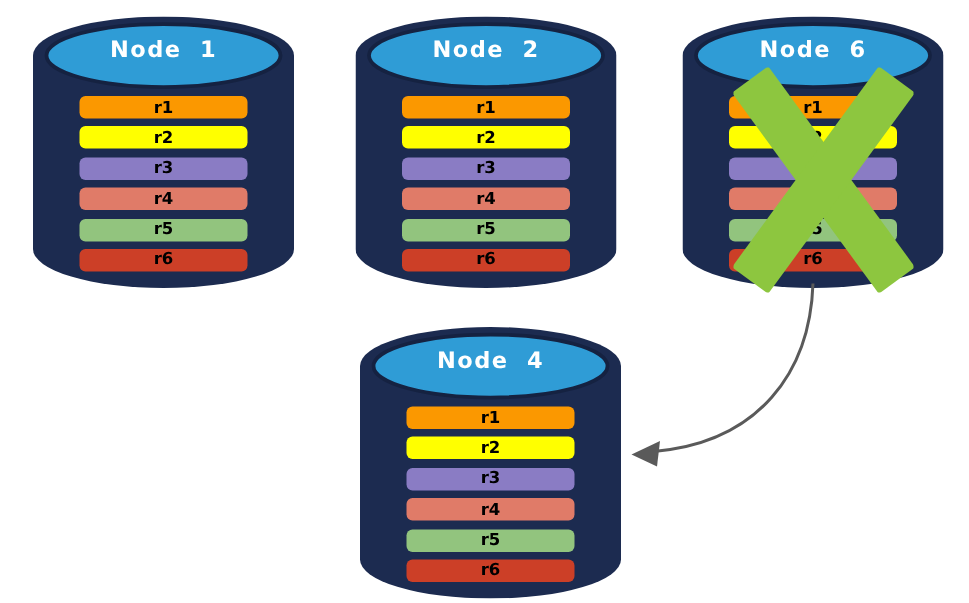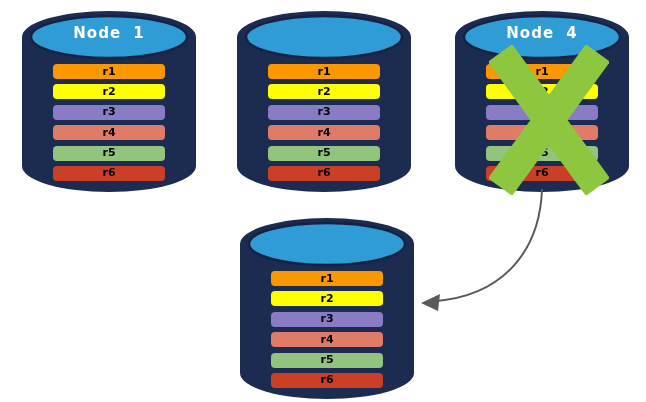--- a/index.html
+++ b/index.html
@@ -44,55 +44,57 @@
       <div class="bar" style="background-color: rgb(146, 196, 126);">r5</div>
       <div class="bar" style="background-color: rgb(204, 63, 39);">r6</div>
     </div>
   </div>
 
   <div class="node" style="left:237px;top:11px">
     <svg class="cyl" viewBox="0 0 174 181">
       <path d="M0,26 A87,26 0 0 1 174,26 L174,155 A87,26 0 0 1 0,155 Z" fill="#1C2B50"></path>
       <ellipse cx="87" cy="26" rx="78" ry="21" stroke-width="2.5" fill="#2F9CD6" stroke="#152241"></ellipse>
     </svg>
+    <div class="node-title">Node 2</div>
     <div class="bars">
       <div class="bar" style="background-color: rgb(251, 152, 0);">r1</div>
       <div class="bar" style="background-color: rgb(255, 255, 0);">r2</div>
       <div class="bar" style="background-color: rgb(138, 124, 196);">r3</div>
       <div class="bar" style="background-color: rgb(224, 123, 104);">r4</div>
       <div class="bar" style="background-color: rgb(146, 196, 126);">r5</div>
       <div class="bar" style="background-color: rgb(204, 63, 39);">r6</div>
     </div>
   </div>
 
   <div class="node" style="left:455px;top:11px">
     <svg class="cyl" viewBox="0 0 174 181">
       <path d="M0,26 A87,26 0 0 1 174,26 L174,155 A87,26 0 0 1 0,155 Z" fill="#1C2B50"></path>
       <ellipse cx="87" cy="26" rx="78" ry="21" stroke-width="2.5" fill="#2F9CD6" stroke="#152241"></ellipse>
     </svg>
-    <div class="node-title">Node 4</div>
+    <div class="node-title">Node 6</div>
     <div class="bars">
       <div class="bar" style="background-color: rgb(251, 152, 0);">r1</div>
       <div class="bar" style="background-color: rgb(255, 255, 0);">r2</div>
       <div class="bar" style="background-color: rgb(138, 124, 196);">r3</div>
       <div class="bar" style="background-color: rgb(224, 123, 104);">r4</div>
       <div class="bar" style="background-color: rgb(146, 196, 126);">r5</div>
       <div class="bar" style="background-color: rgb(204, 63, 39);">r6</div>
     </div>
     <svg class="fail-x" viewBox="0 0 120 150">
       <line x1="11" y1="8" x2="109" y2="142" stroke-width="30" stroke-linecap="butt" stroke="#8DC63F"></line>
       <line x1="109" y1="8" x2="11" y2="142" stroke-width="30" stroke-linecap="butt" stroke="#8DC63F"></line>
     </svg>
   </div>
 
   <div class="node" style="left:240px;top:218px">
     <svg class="cyl" viewBox="0 0 174 181">
       <path d="M0,26 A87,26 0 0 1 174,26 L174,155 A87,26 0 0 1 0,155 Z" fill="#1C2B50"></path>
       <ellipse cx="87" cy="26" rx="78" ry="21" stroke-width="2.5" fill="#2F9CD6" stroke="#152241"></ellipse>
     </svg>
+    <div class="node-title">Node 4</div>
     <div class="bars">
       <div class="bar" style="background-color: rgb(251, 152, 0);">r1</div>
       <div class="bar" style="background-color: rgb(255, 255, 0);">r2</div>
       <div class="bar" style="background-color: rgb(138, 124, 196);">r3</div>
       <div class="bar" style="background-color: rgb(224, 123, 104);">r4</div>
       <div class="bar" style="background-color: rgb(146, 196, 126);">r5</div>
       <div class="bar" style="background-color: rgb(204, 63, 39);">r6</div>
     </div>
   </div>
 

